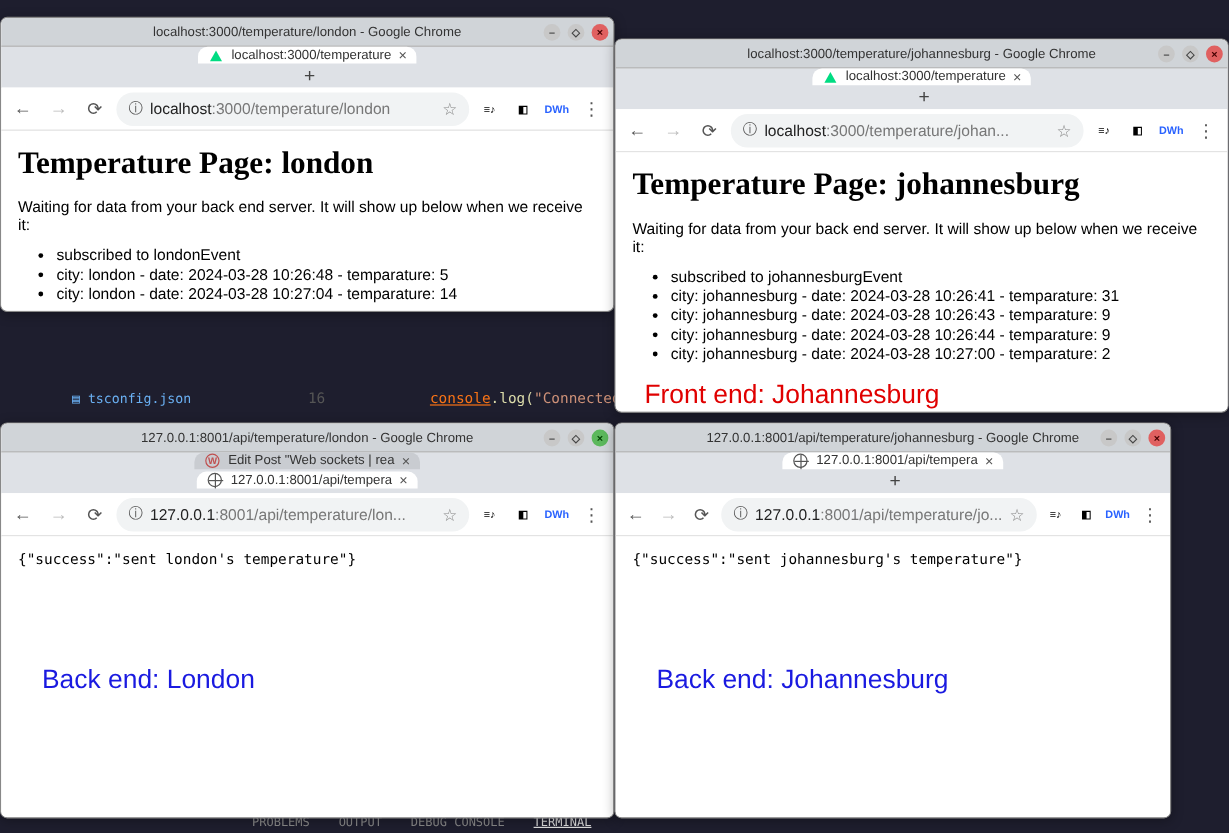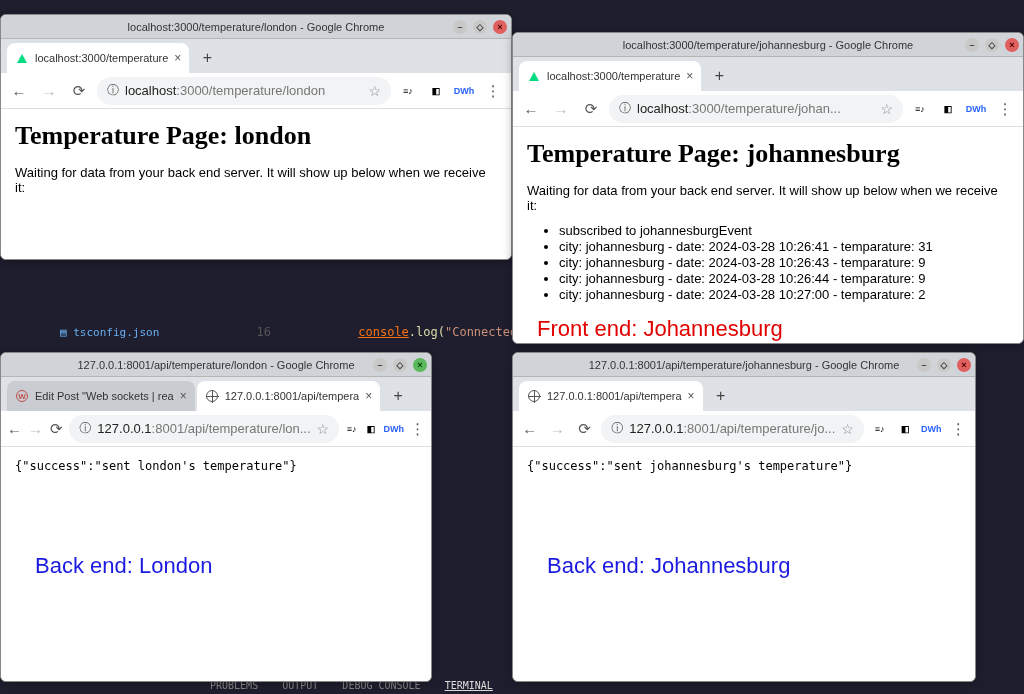--- a/index.html
+++ b/index.html
@@ -61,21 +61,21 @@
     background: #fff;
     border: 1px solid #888;
     border-radius: 6px;
     box-shadow: 0 2px 10px rgba(0,0,0,0.3);
     display: flex;
     flex-direction: column;
     overflow: hidden;
   }
   .win-tl { top: 14px; left: 0; width: 512px; height: 246px; }
   .win-tr { top: 32px; left: 512px; width: 512px; height: 312px; }
-  .win-bl { top: 352px; left: 0; width: 432px; height: 330px; }
+  .win-bl { top: 352px; left: 0; width: 512px; height: 330px; }
   .win-br { top: 352px; left: 512px; width: 464px; height: 330px; }
 
   .titlebar {
     background: #d0d4d8;
     height: 24px;
     display: flex;
     align-items: center;
     justify-content: center;
     font-size: 11px;
     color: #333;
@@ -99,23 +99,24 @@
   }
   .wbtn.min { background: #c8c8c8; }
   .wbtn.max { background: #c8c8c8; }
   .wbtn.close { background: #e06060; color: #400; }
   .wbtn.close2 { background: #5cb85c; color: #040; }
 
   .tabstrip {
     background: #dee1e6;
     height: 34px;
     display: flex;
-    align-items: flex-end;
+    align-items: center;
     padding: 0 6px;
     gap: 2px;
+    flex-direction: column;
   }
   .tab {
     background: #fff;
     border-radius: 8px 8px 0 0;
     height: 30px;
     min-width: 180px;
     max-width: 200px;
     display: flex;
     align-items: center;
     padding: 0 8px;
@@ -281,20 +282,25 @@
       <span class="star">☆</span>
     </div>
     <div class="exticon">≡♪</div>
     <div class="exticon">◧</div>
     <div class="exticon dwh">DWh</div>
     <div class="tbtn">⋮</div>
   </div>
   <div class="page">
     <h1>Temperature Page: london</h1>
     <p>Waiting for data from your back end server. It will show up below when we receive it:</p>
+    <ul>
+      <li>subscribed to londonEvent</li>
+      <li>city: london - date: 2024-03-28 10:26:48 - temparature: 5</li>
+      <li>city: london - date: 2024-03-28 10:27:04 - temparature: 14</li>
+    </ul>
   </div>
 </div>
 
 <div class="window win-tr">
   <div class="titlebar">
     <span>localhost:3000/temperature/johannesburg - Google Chrome</span>
     <div class="wcontrols">
       <span class="wbtn min">–</span>
       <span class="wbtn max">◇</span>
       <span class="wbtn close">×</span>

